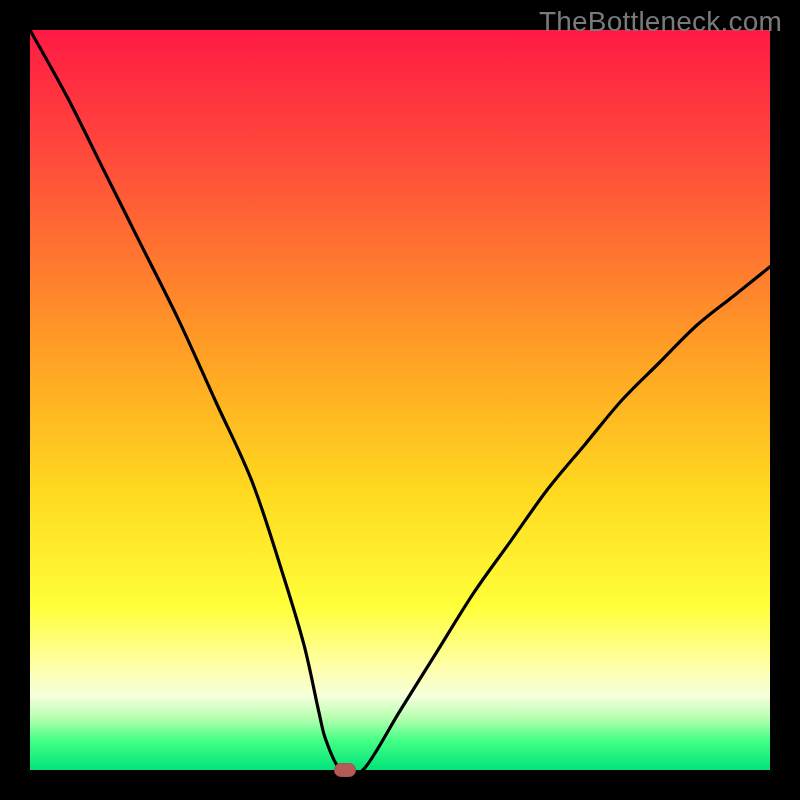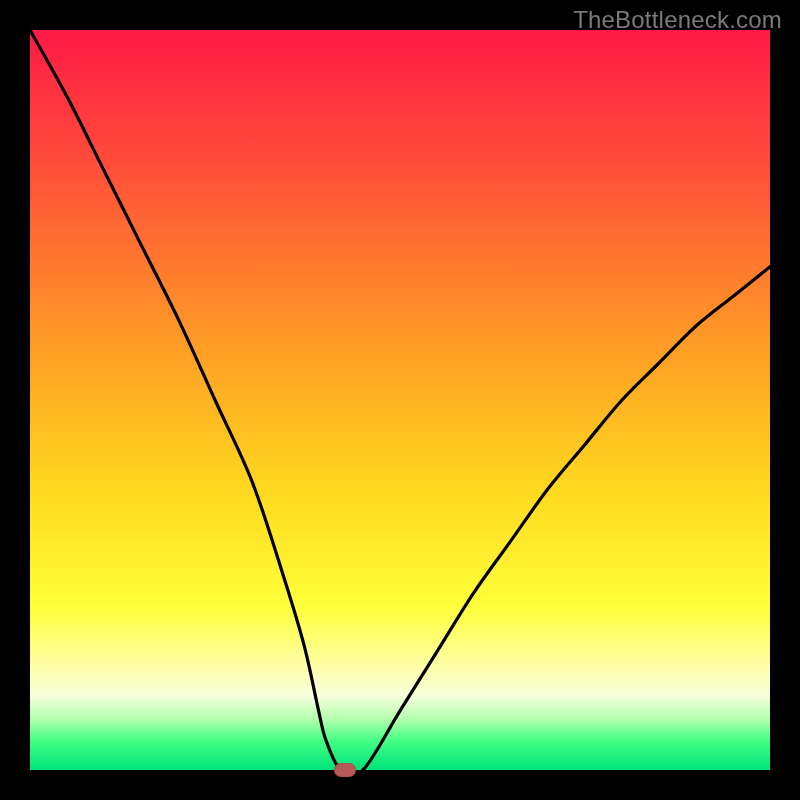--- a/index.html
+++ b/index.html
@@ -15,21 +15,21 @@
     position: relative;
     width: 800px;
     height: 800px;
     background: #000;
   }
   .watermark {
     position: absolute;
     top: 6px;
     right: 18px;
     color: #7a7a7a;
-    font-size: 24px;
+    font-size: 28px;
     font-weight: 400;
     letter-spacing: 0.2px;
     z-index: 10;
     user-select: none;
   }
   .plot-area {
     position: absolute;
     left: 30px;
     top: 30px;
     width: 740px;

